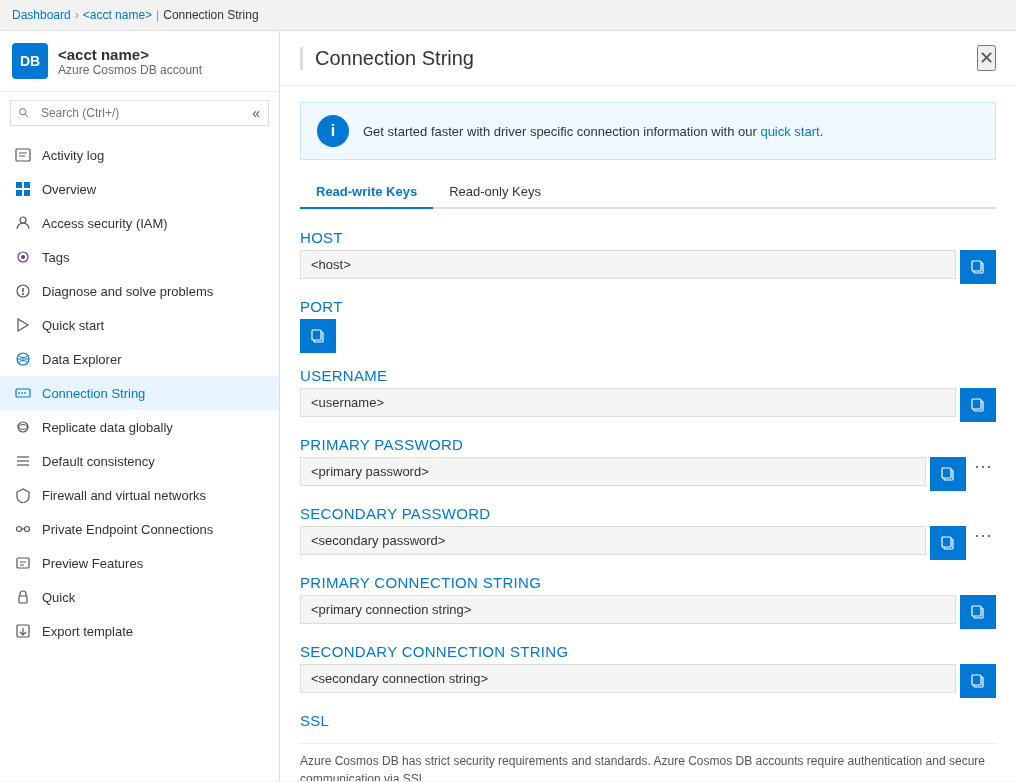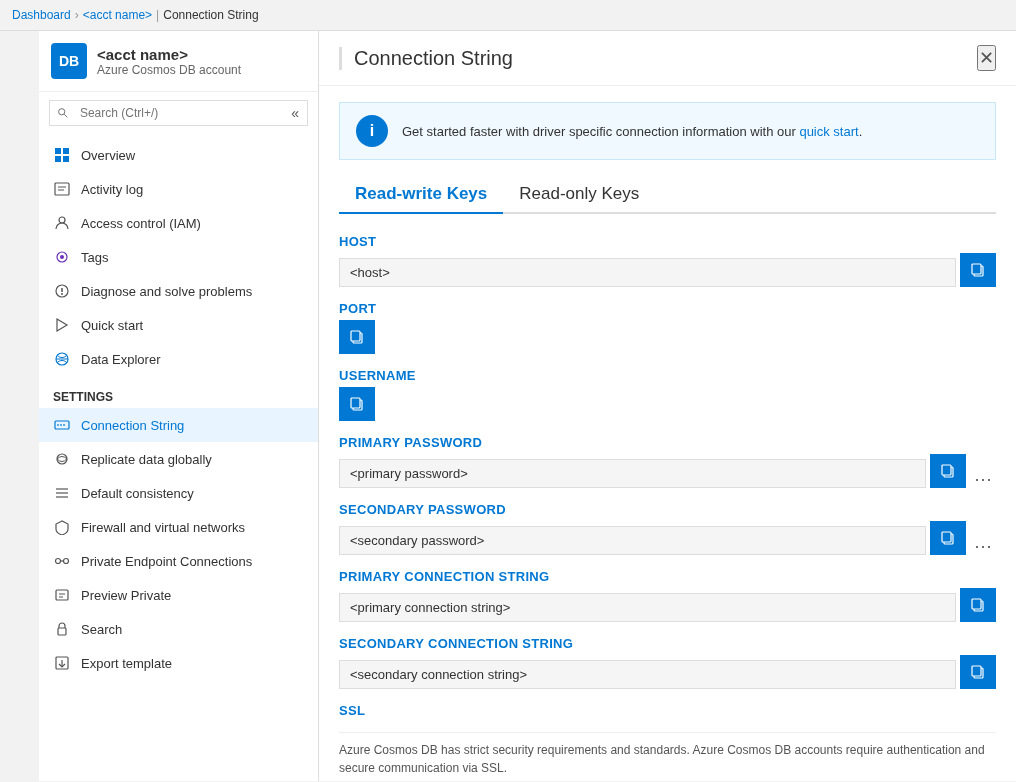--- a/index.html
+++ b/index.html
@@ -5,21 +5,21 @@
     * { box-sizing: border-box; margin: 0; padding: 0; }
     body { font-family: 'Segoe UI', Arial, sans-serif; font-size: 13px; color: #333; background: #f2f2f2; width: 1016px; height: 782px; overflow: hidden; }
 
     
     .breadcrumb { display: flex; align-items: flex-end; background: #f2f2f2; padding: 8px 12px; font-size: 12px; color: #0078d4; gap: 4px; border-bottom: 1px solid #ddd; }
     .breadcrumb span { color: #666; }
     .breadcrumb .sep { color: #999; }
     .breadcrumb .current { color: #333; }
 
     
-    .main-layout { display: flex; height: calc(782px - 32px); margin-left: 39px; }
+    .main-layout { display: flex; height: calc(782px - 32px); }
 
     
     .sidebar { width: 280px; background: #fff; border-right: 1px solid #ddd; display: flex; flex-direction: column; overflow-y: auto; flex-shrink: 0; }
     .sidebar-header { padding: 12px; display: flex; align-items: center; gap: 10px; border-bottom: 1px solid #eee; }
     .sidebar-icon { width: 36px; height: 36px; background: #0078d4; border-radius: 4px; display: flex; align-items: center; justify-content: center; color: white; font-weight: bold; font-size: 14px; flex-shrink: 0; }
     .sidebar-title { font-size: 15px; font-weight: 600; }
     .sidebar-subtitle { font-size: 12px; color: #666; }
 
     .search-box { margin: 8px 10px; border: 1px solid #ddd; display: flex; align-items: center; padding: 4px 8px; gap: 12px; background: #fff; }
     .search-box input { border: none; outline: none; font-size: 12px; width: 100%; color: #666; }
@@ -42,27 +42,27 @@
     .content-body { flex: 1; overflow-y: auto; padding: 16px 20px; }
 
     
     .info-banner { background: #f0f9ff; border: 1px solid #c9e8f7; display: flex; align-items: center; padding: 12px 16px; gap: 14px; margin-bottom: 16px; }
     .info-icon { width: 32px; height: 32px; background: #0078d4; border-radius: 50%; display: flex; align-items: center; justify-content: center; color: white; font-weight: bold; font-size: 16px; flex-shrink: 0; }
     .info-text { font-size: 13px; color: #333; }
     .info-text a { color: #0078d4; text-decoration: none; }
 
     
     .tabs { display: flex; border-bottom: 2px solid #ddd; margin-bottom: 20px; }
-    .tab { padding: 8px 16px; cursor: pointer; font-size: 17px; color: #333; border-bottom: 2px solid transparent; margin-bottom: -2px; }
+    .tab { padding: 8px 16px; cursor: pointer; font-size: 13px; color: #333; border-bottom: 2px solid transparent; margin-bottom: -2px; }
     .tab.active { color: #0078d4; border-bottom-color: #0078d4; font-weight: 600; }
 
     
     .field-group { margin-bottom: 14px; }
-    .field-label { font-size: 13px; font-weight: 700; color: #0078d4; text-transform: uppercase; margin-bottom: 4px; letter-spacing: 0.3px; }
-    .field-row { display: flex; align-items: flex-end; gap: 4px; }
+    .field-label { font-size: 15px; font-weight: 400; color: #0078d4; text-transform: uppercase; margin-bottom: 4px; letter-spacing: 0.3px; }
+    .field-row { display: flex; align-items: flex-start; gap: 4px; }
     .field-input { flex: 1; background: #f5f5f5; border: 1px solid #ddd; padding: 6px 10px; font-size: 13px; color: #333; outline: none; min-width: 0; }
     .copy-btn { width: 36px; height: 34px; background: #0078d4; border: none; cursor: pointer; display: flex; align-items: center; justify-content: center; flex-shrink: 0; }
     .copy-btn svg { width: 16px; height: 16px; fill: white; }
     .more-btn { background: none; border: none; cursor: pointer; font-size: 18px; color: #555; padding: 0 4px; line-height: 1; }
 
     
     .bottom-note { font-size: 12px; color: #555; line-height: 1.5; margin-top: 8px; padding-top: 8px; border-top: 1px solid #eee; }
 
     
     ::-webkit-scrollbar { width: 6px; }
@@ -98,49 +98,49 @@
           <line x1="10" y1="10" x2="15" y2="15" stroke="#666" stroke-width="1.5"></line>
         </svg>
       <input type="text" placeholder="Search (Ctrl+/)" style="">
       <span class="collapse-btn">«</span>
     </div>
 
     <div class="sidebar-nav">
 
       <div class="nav-item">
         <span class="nav-icon">
+          <svg width="16" height="16" viewBox="0 0 16 16">
+              <rect x="1" y="2" width="14" height="12" rx="1" stroke="#555" stroke-width="1.2" fill="none"></rect>
+              <line x1="4" y1="6" x2="12" y2="6" stroke="#555" stroke-width="1"></line>
+              <line x1="4" y1="9" x2="10" y2="9" stroke="#555" stroke-width="1"></line>
+            </svg>
+        </span>
+        <span>Activity log</span>
+      </div>
+
+      <div class="nav-item">
+        <span class="nav-icon">
           <svg width="16" height="16" viewBox="0 0 16 16" fill="#0078d4">
               <rect x="1" y="1" width="6" height="6" fill="#0078d4"></rect>
               <rect x="9" y="1" width="6" height="6" fill="#0078d4"></rect>
               <rect x="1" y="9" width="6" height="6" fill="#0078d4"></rect>
               <rect x="9" y="9" width="6" height="6" fill="#0078d4"></rect>
             </svg>
         </span>
         <span>Overview</span>
       </div>
 
       <div class="nav-item">
         <span class="nav-icon">
           <svg width="16" height="16" viewBox="0 0 16 16">
-              <rect x="1" y="2" width="14" height="12" rx="1" stroke="#555" stroke-width="1.2" fill="none"></rect>
-              <line x1="4" y1="6" x2="12" y2="6" stroke="#555" stroke-width="1"></line>
-              <line x1="4" y1="9" x2="10" y2="9" stroke="#555" stroke-width="1"></line>
-            </svg>
-        </span>
-        <span>Activity log</span>
-      </div>
-
-      <div class="nav-item">
-        <span class="nav-icon">
-          <svg width="16" height="16" viewBox="0 0 16 16">
               <circle cx="8" cy="5" r="3" stroke="#555" stroke-width="1.2" fill="none"></circle>
               <path d="M2 14c0-3.3 2.7-6 6-6s6 2.7 6 6" stroke="#555" stroke-width="1.2" fill="none"></path>
             </svg>
         </span>
-        <span>Access control (IAM)</span>
+        <span>Access security (IAM)</span>
       </div>
 
       <div class="nav-item">
         <span class="nav-icon">
           <svg width="16" height="16" viewBox="0 0 16 16">
               <circle cx="8" cy="8" r="5" stroke="#6b2fba" stroke-width="1.2" fill="none"></circle>
               <circle cx="8" cy="8" r="2" fill="#6b2fba"></circle>
             </svg>
         </span>
         <span>Tags</span>
@@ -172,21 +172,20 @@
           <svg width="16" height="16" viewBox="0 0 16 16">
               <circle cx="8" cy="8" r="6" stroke="#0078d4" stroke-width="1.2" fill="none"></circle>
               <line x1="2" y1="8" x2="14" y2="8" stroke="#0078d4" stroke-width="1"></line>
               <path d="M4 5c2 2 6 2 8 0" stroke="#0078d4" stroke-width="1" fill="none"></path>
               <path d="M4 11c2-2 6-2 8 0" stroke="#0078d4" stroke-width="1" fill="none"></path>
             </svg>
         </span>
         <span>Data Explorer</span>
       </div>
 
-      <div class="section-header">Settings</div>
 
       <div class="nav-item active">
         <span class="nav-icon">
           <svg width="16" height="16" viewBox="0 0 16 16">
               <rect x="1" y="4" width="14" height="8" rx="1" stroke="#0078d4" stroke-width="1.2" fill="none"></rect>
               <line x1="4" y1="7" x2="4" y2="9" stroke="#0078d4" stroke-width="1.2"></line>
               <line x1="7" y1="7" x2="7" y2="9" stroke="#0078d4" stroke-width="1.2"></line>
               <line x1="10" y1="7" x2="10" y2="9" stroke="#0078d4" stroke-width="1.2"></line>
             </svg>
         </span>
@@ -236,31 +235,31 @@
       </div>
 
       <div class="nav-item">
         <span class="nav-icon">
           <svg width="16" height="16" viewBox="0 0 16 16">
               <rect x="2" y="3" width="12" height="10" rx="1" stroke="#555" stroke-width="1.2" fill="none"></rect>
               <line x1="5" y1="7" x2="11" y2="7" stroke="#555" stroke-width="1"></line>
               <line x1="5" y1="10" x2="9" y2="10" stroke="#555" stroke-width="1"></line>
             </svg>
         </span>
-        <span>Preview Private</span>
+        <span>Preview Features</span>
       </div>
 
       <div class="nav-item">
         <span class="nav-icon">
           <svg width="16" height="16" viewBox="0 0 16 16">
               <rect x="4" y="7" width="8" height="7" rx="1" stroke="#555" stroke-width="1.2" fill="none"></rect>
               <path d="M5 7V5a3 3 0 0 1 6 0v2" stroke="#555" stroke-width="1.2" fill="none"></path>
             </svg>
         </span>
-        <span>Search</span>
+        <span>Quick</span>
       </div>
 
       <div class="nav-item">
         <span class="nav-icon">
           <svg width="16" height="16" viewBox="0 0 16 16">
               <rect x="2" y="2" width="12" height="12" rx="1" stroke="#555" stroke-width="1.2" fill="none"></rect>
               <line x1="8" y1="5" x2="8" y2="11" stroke="#555" stroke-width="1.2"></line>
               <polyline points="5,9 8,12 11,9" stroke="#555" stroke-width="1.2" fill="none"></polyline>
             </svg>
         </span>
@@ -310,20 +309,21 @@
                 <svg viewBox="0 0 16 16" fill="white">
                   <rect x="4" y="4" width="9" height="10" rx="1" stroke="white" stroke-width="1.2" fill="none"></rect>
                   <rect x="2" y="2" width="9" height="10" rx="1" fill="#0078d4" stroke="white" stroke-width="1.2"></rect>
                 </svg>
               </button>
             </div>
           </div>
           <div class="field-group">
             <div class="field-label">USERNAME</div>
             <div class="field-row">
+              <input type="text" class="field-input" readonly="" value="&lt;username&gt;" style="">
               <button class="copy-btn">
                 <svg viewBox="0 0 16 16" fill="white">
                   <rect x="4" y="4" width="9" height="10" rx="1" stroke="white" stroke-width="1.2" fill="none"></rect>
                   <rect x="2" y="2" width="9" height="10" rx="1" fill="#0078d4" stroke="white" stroke-width="1.2"></rect>
                 </svg>
               </button>
             </div>
           </div>
           <div class="field-group">
             <div class="field-label">PRIMARY PASSWORD</div>

